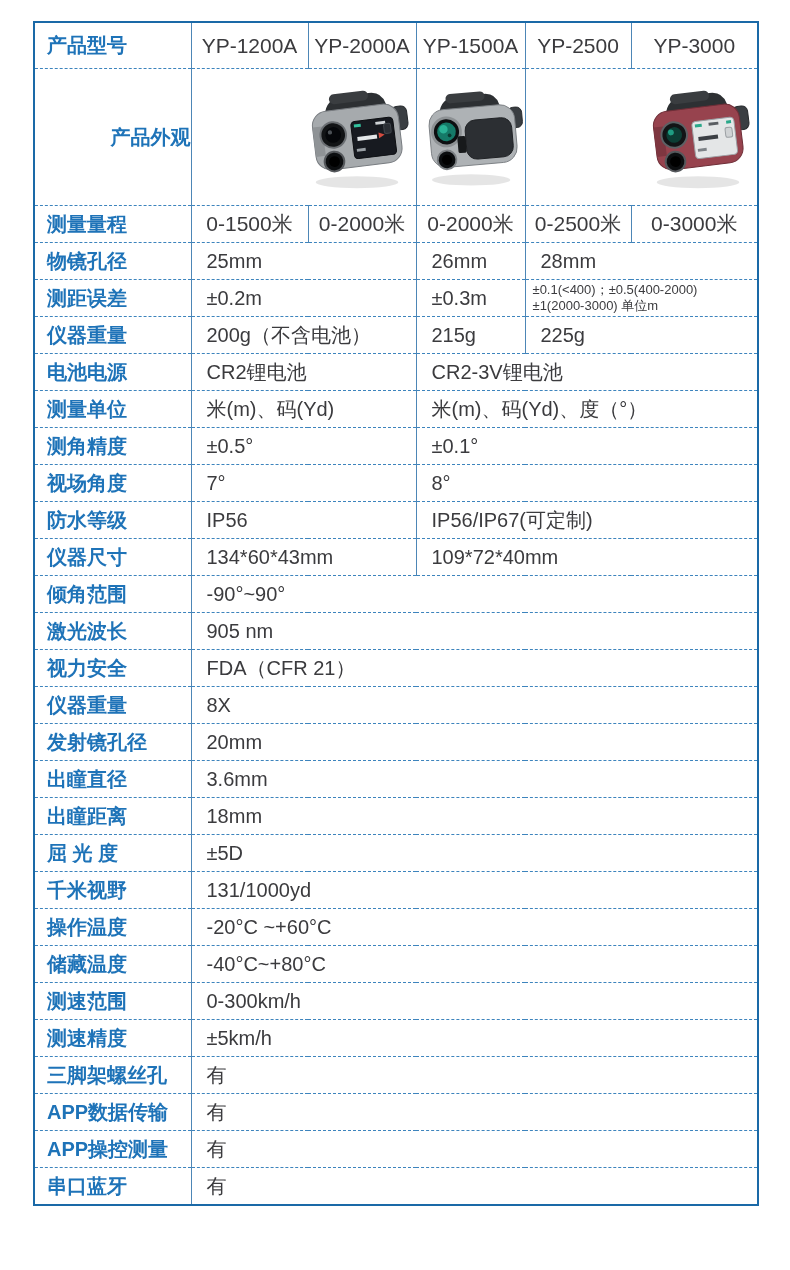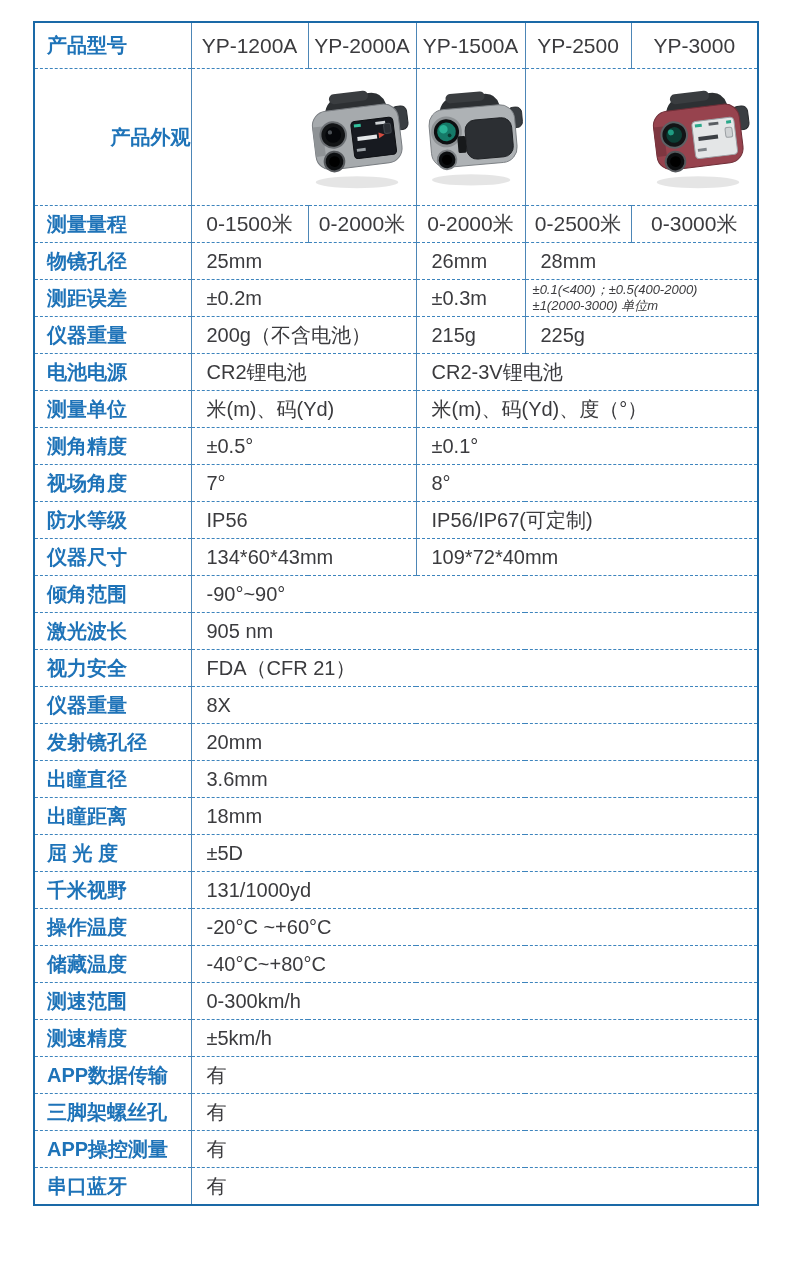--- a/index.html
+++ b/index.html
@@ -31,21 +31,21 @@
     color:#3b3b3e;font-size:21px;text-align:center;margin-left:31px;
   }
   .value-cell{
     color:#3b3b3e;font-size:20px;text-align:left;
     padding-left:15px !important;
   }
   .value-cell.center{text-align:center;padding-left:0 !important;font-size:21px;margin-left:12px;}
   .value-cell.small-cell{
     font-size:13px;line-height:1.2;padding-left:7px !important;
   }
-  .small-line{white-space:nowrap;color:#3b3b3e;font-style:italic;}
+  .small-line{white-space:nowrap;color:#3b3b3e;}
   .device-svg{display:inline-block;vertical-align:middle;}
 </style>
 </head>
 <body>
 
 <table class="spec" id="spec-table">
   <colgroup>
     <col style="width:157px">
       <col style="width:117px">
       <col style="width:108px">
@@ -237,25 +237,25 @@
       </tr>
       <tr class="row-data">
         <td class="label-cell">测速范围</td>
         <td class="value-cell" colspan="5">0-300km/h</td>
       </tr>
       <tr class="row-data">
         <td class="label-cell">测速精度</td>
         <td class="value-cell" colspan="5">±5km/h</td>
       </tr>
       <tr class="row-data">
+        <td class="label-cell">三脚架螺丝孔</td>
+        <td class="value-cell" colspan="5">有</td>
+      </tr>
+      <tr class="row-data">
         <td class="label-cell">APP数据传输</td>
-        <td class="value-cell" colspan="5">有</td>
-      </tr>
-      <tr class="row-data">
-        <td class="label-cell">三脚架螺丝孔</td>
         <td class="value-cell" colspan="5">有</td>
       </tr>
       <tr class="row-data">
         <td class="label-cell">APP操控测量</td>
         <td class="value-cell" colspan="5">有</td>
       </tr>
       <tr class="row-data">
         <td class="label-cell">串口蓝牙</td>
         <td class="value-cell" colspan="5">有</td>
       </tr>

